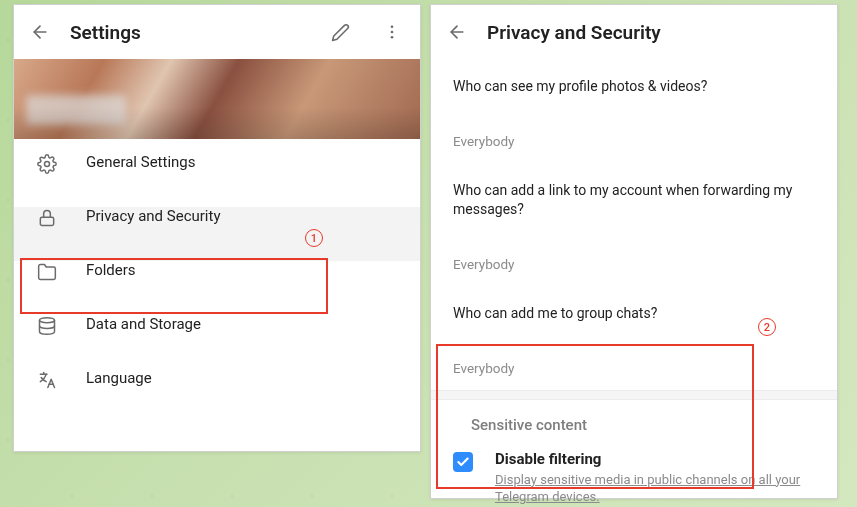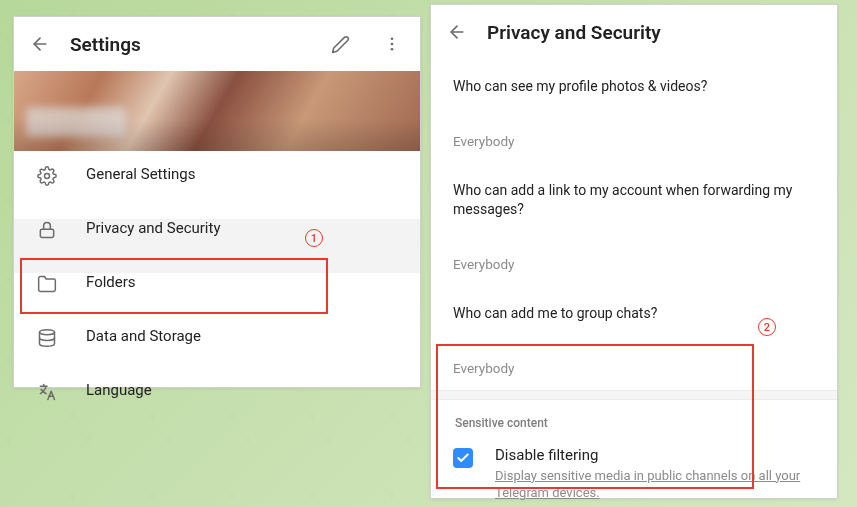--- a/index.html
+++ b/index.html
@@ -19,21 +19,21 @@
                       radial-gradient(circle at 90% 20%, rgba(0,0,0,0.2) 1px, transparent 2px);
     background-size: 80px 80px;
   }
   .panel {
     position: absolute;
     background: #fff;
     border: 1px solid #d0d0d0;
     box-shadow: 0 1px 3px rgba(0,0,0,0.08);
   }
   .panel-left {
-    left: 13px; top: 16px; width: 408px; height: 372px;
+    left: 13px; top: 4px; width: 408px; height: 448px;
   }
   .panel-right {
     left: 430px; top: 4px; width: 408px; height: 495px;
   }
   .header {
     height: 54px;
     display: flex;
     align-items: center;
     padding: 0 14px;
     gap: 18px;
@@ -110,22 +110,22 @@
     color: #8b8b8b;
     margin-top: 37px;
   }
   .section-divider {
     height: 10px;
     background: #f5f5f5;
     border-top: 1px solid #ececec;
     border-bottom: 1px solid #ececec;
   }
   .section-header {
-    padding: 16px 22px 6px 24px;
-    font-size: 12px;
+    padding: 16px 22px 6px 40px;
+    font-size: 15px;
     font-weight: 500;
     color: #7e7e7e;
   }
   .check-row {
     display: flex;
     gap: 22px;
     padding: 10px 22px 14px 22px;
     align-items: flex-start;
   }
   .checkbox {
@@ -134,20 +134,21 @@
     border-radius: 4px;
     display:flex; align-items:center; justify-content:center;
     flex-shrink:0;
     margin-top: 2px;
     cursor:pointer;
   }
   .check-row .cr-label {
     font-size: 15px;
     color: #222;
     margin-bottom: 3px;
+    font-weight: bold;
   }
   .check-row .cr-desc {
     font-size: 13px;
     color: #8b8b8b;
     line-height: 1.35;
     text-decoration: underline;
   }
   .annotation {
     position: absolute;
     border: 2px solid #e83a2a;

